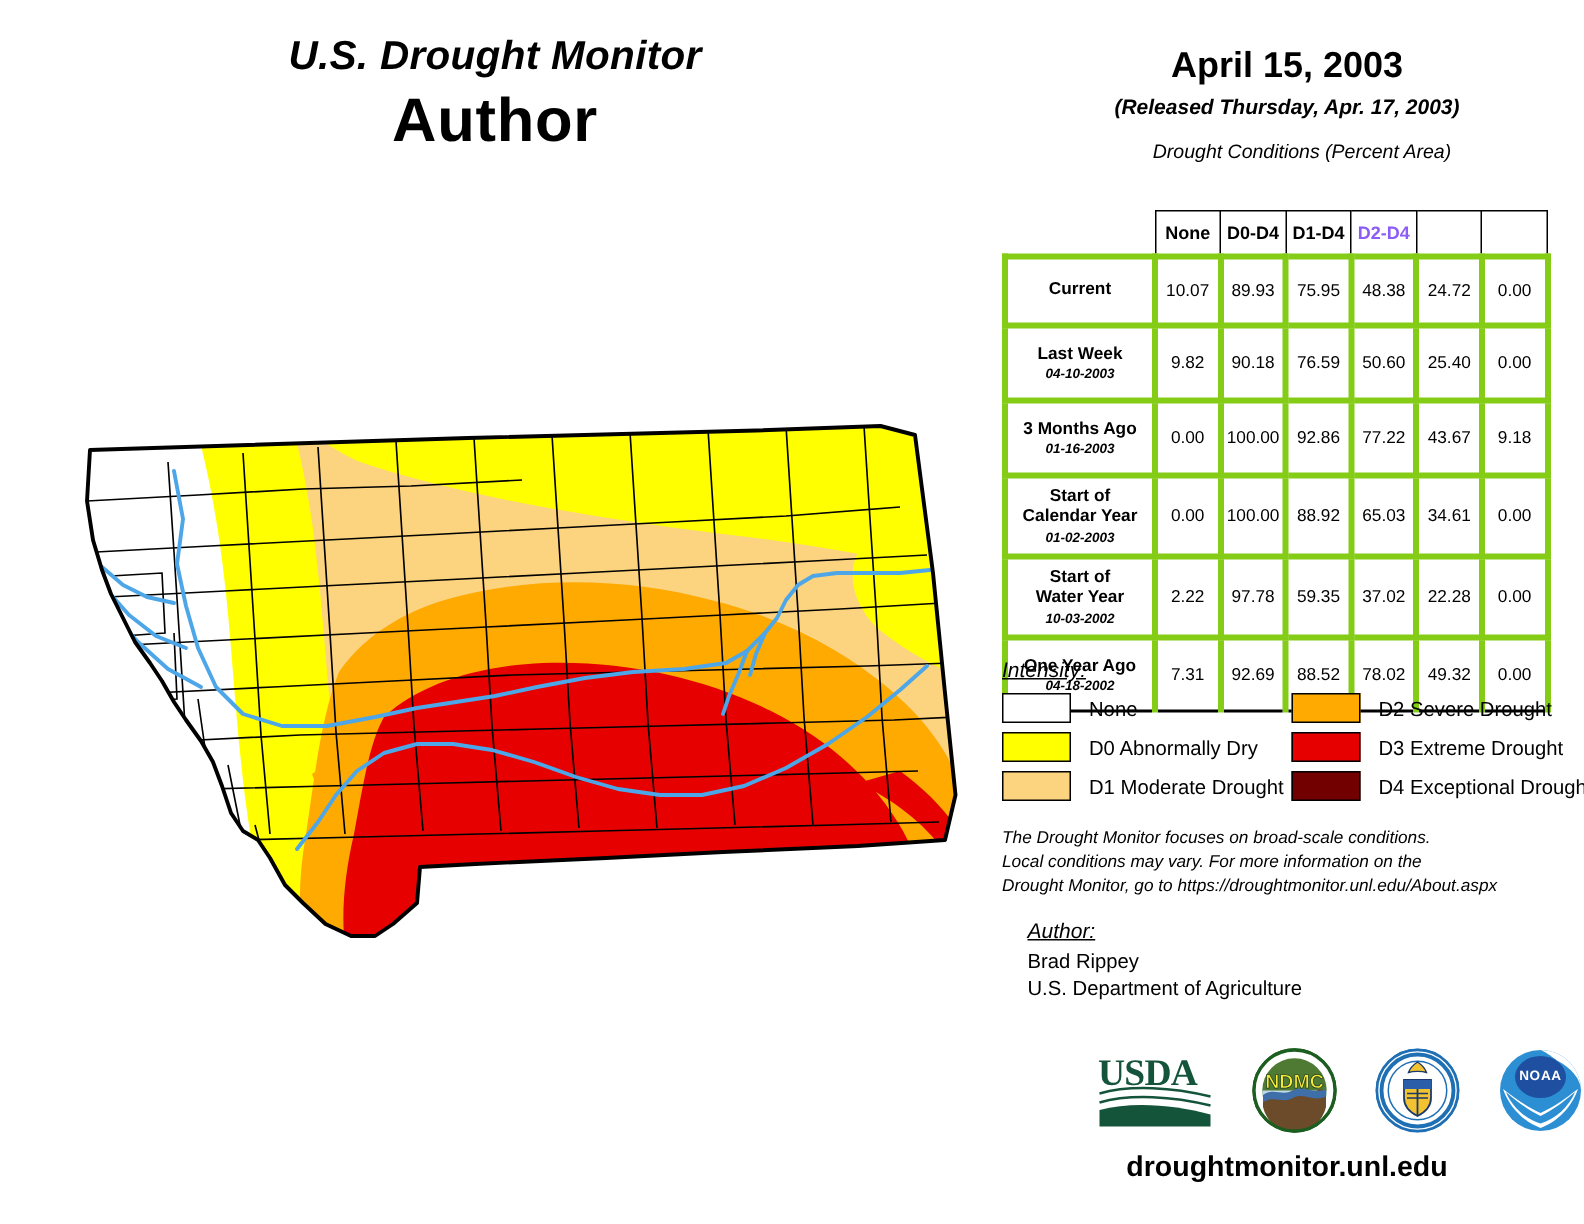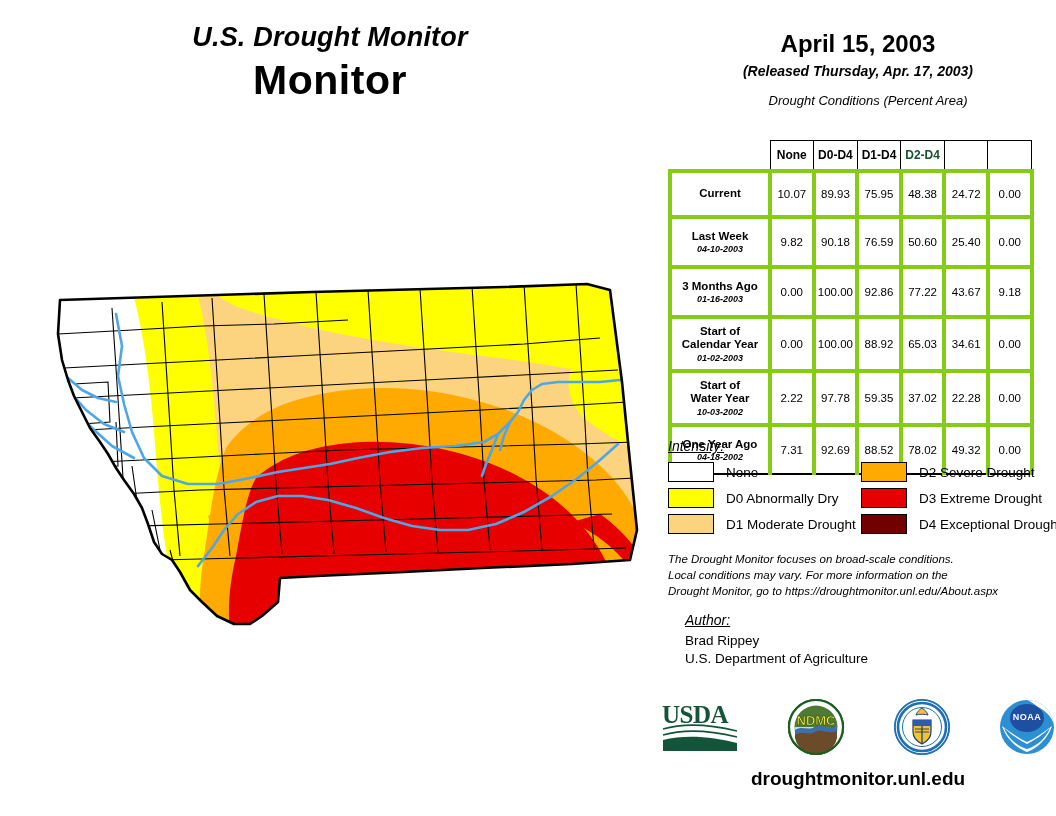--- a/index.html
+++ b/index.html
@@ -47,21 +47,21 @@
   td.rowlabel .sub{font-size:9px;font-style:italic;font-weight:bold;display:block;margin-top:1px;}
   tr.r1 td{height:36px;}
   tr.r2 td,tr.r3 td{height:40px;}
   tr.r4 td,tr.r5 td{height:44px;}
   tr.r6 td{height:40px;}
   tr.last td{border-bottom:2px solid #000;}
   td.valcell{font-size:12px;}
   .hc-none{background:#fff;color:#000;}
   .hc-d0{background:#FFFF00;color:#000;}
   .hc-d1{background:#FCD37F;color:#000;}
-  .hc-d2{background:#FFAA00;color:#14532d;margin-top:17px;}
+  .hc-d2{background:#FFAA00;color:#8b5cf6;margin-top:17px;}
   .hc-d3{background:#E60000;color:#fff;}
   .hc-d4{background:#730000;color:#fff;}
 
   
   #legend{position:absolute;left:8px;top:438px;width:386px;}
   #legend-title{
     font-size:14px;font-style:italic;font-weight:normal;
     text-decoration:underline;margin-bottom:6px;
   }
   .legend-grid{display:flex;}
@@ -72,33 +72,33 @@
 
   
   #notes{position:absolute;left:8px;top:552px;width:386px;
     font-size:11.5px;font-style:italic;line-height:1.38;}
   #author-block{position:absolute;left:8px;top:612px;width:386px;margin-left:17px;}
   #author-title{font-size:14px;font-style:italic;text-decoration:underline;margin-bottom:4px;}
   #author-name,#author-org{font-size:13.5px;line-height:1.35;}
 
   
   #logos{position:absolute;left:0;top:694px;width:396px;height:70px;
-    display:flex;align-items:center;justify-content:space-between;gap:24px;}
+    display:flex;align-items:center;justify-content:flex-end;gap:24px;}
   .logo{flex:none;}
   #site-url{position:absolute;left:0;top:768px;width:396px;text-align:center;
     font-size:19px;font-weight:bold;}
 </style>
 </head>
 <body>
 
 <div id="left-panel">
 
   <div id="title-block">
     <div id="title-main">U.S. Drought Monitor</div>
-    <div id="title-state">Monitor</div>
+    <div id="title-state">Author</div>
   </div>
 
   <div id="map-wrap">
     <svg viewBox="0 0 640 380" xmlns="http://www.w3.org/2000/svg">
       <defs>
 
         <clipPath id="mt-clip">
           <path d="M48,28 L300,20 L492,15 L575,12 L598,18 L610,110 L618,190 L625,258 L618,288
                    L560,292 L470,296 L392,300 L305,304 L268,306 L266,330 L250,344 L238,352
                    L222,352 L205,344 L190,330 L178,318 L168,300 L160,288 L150,282 L142,270

